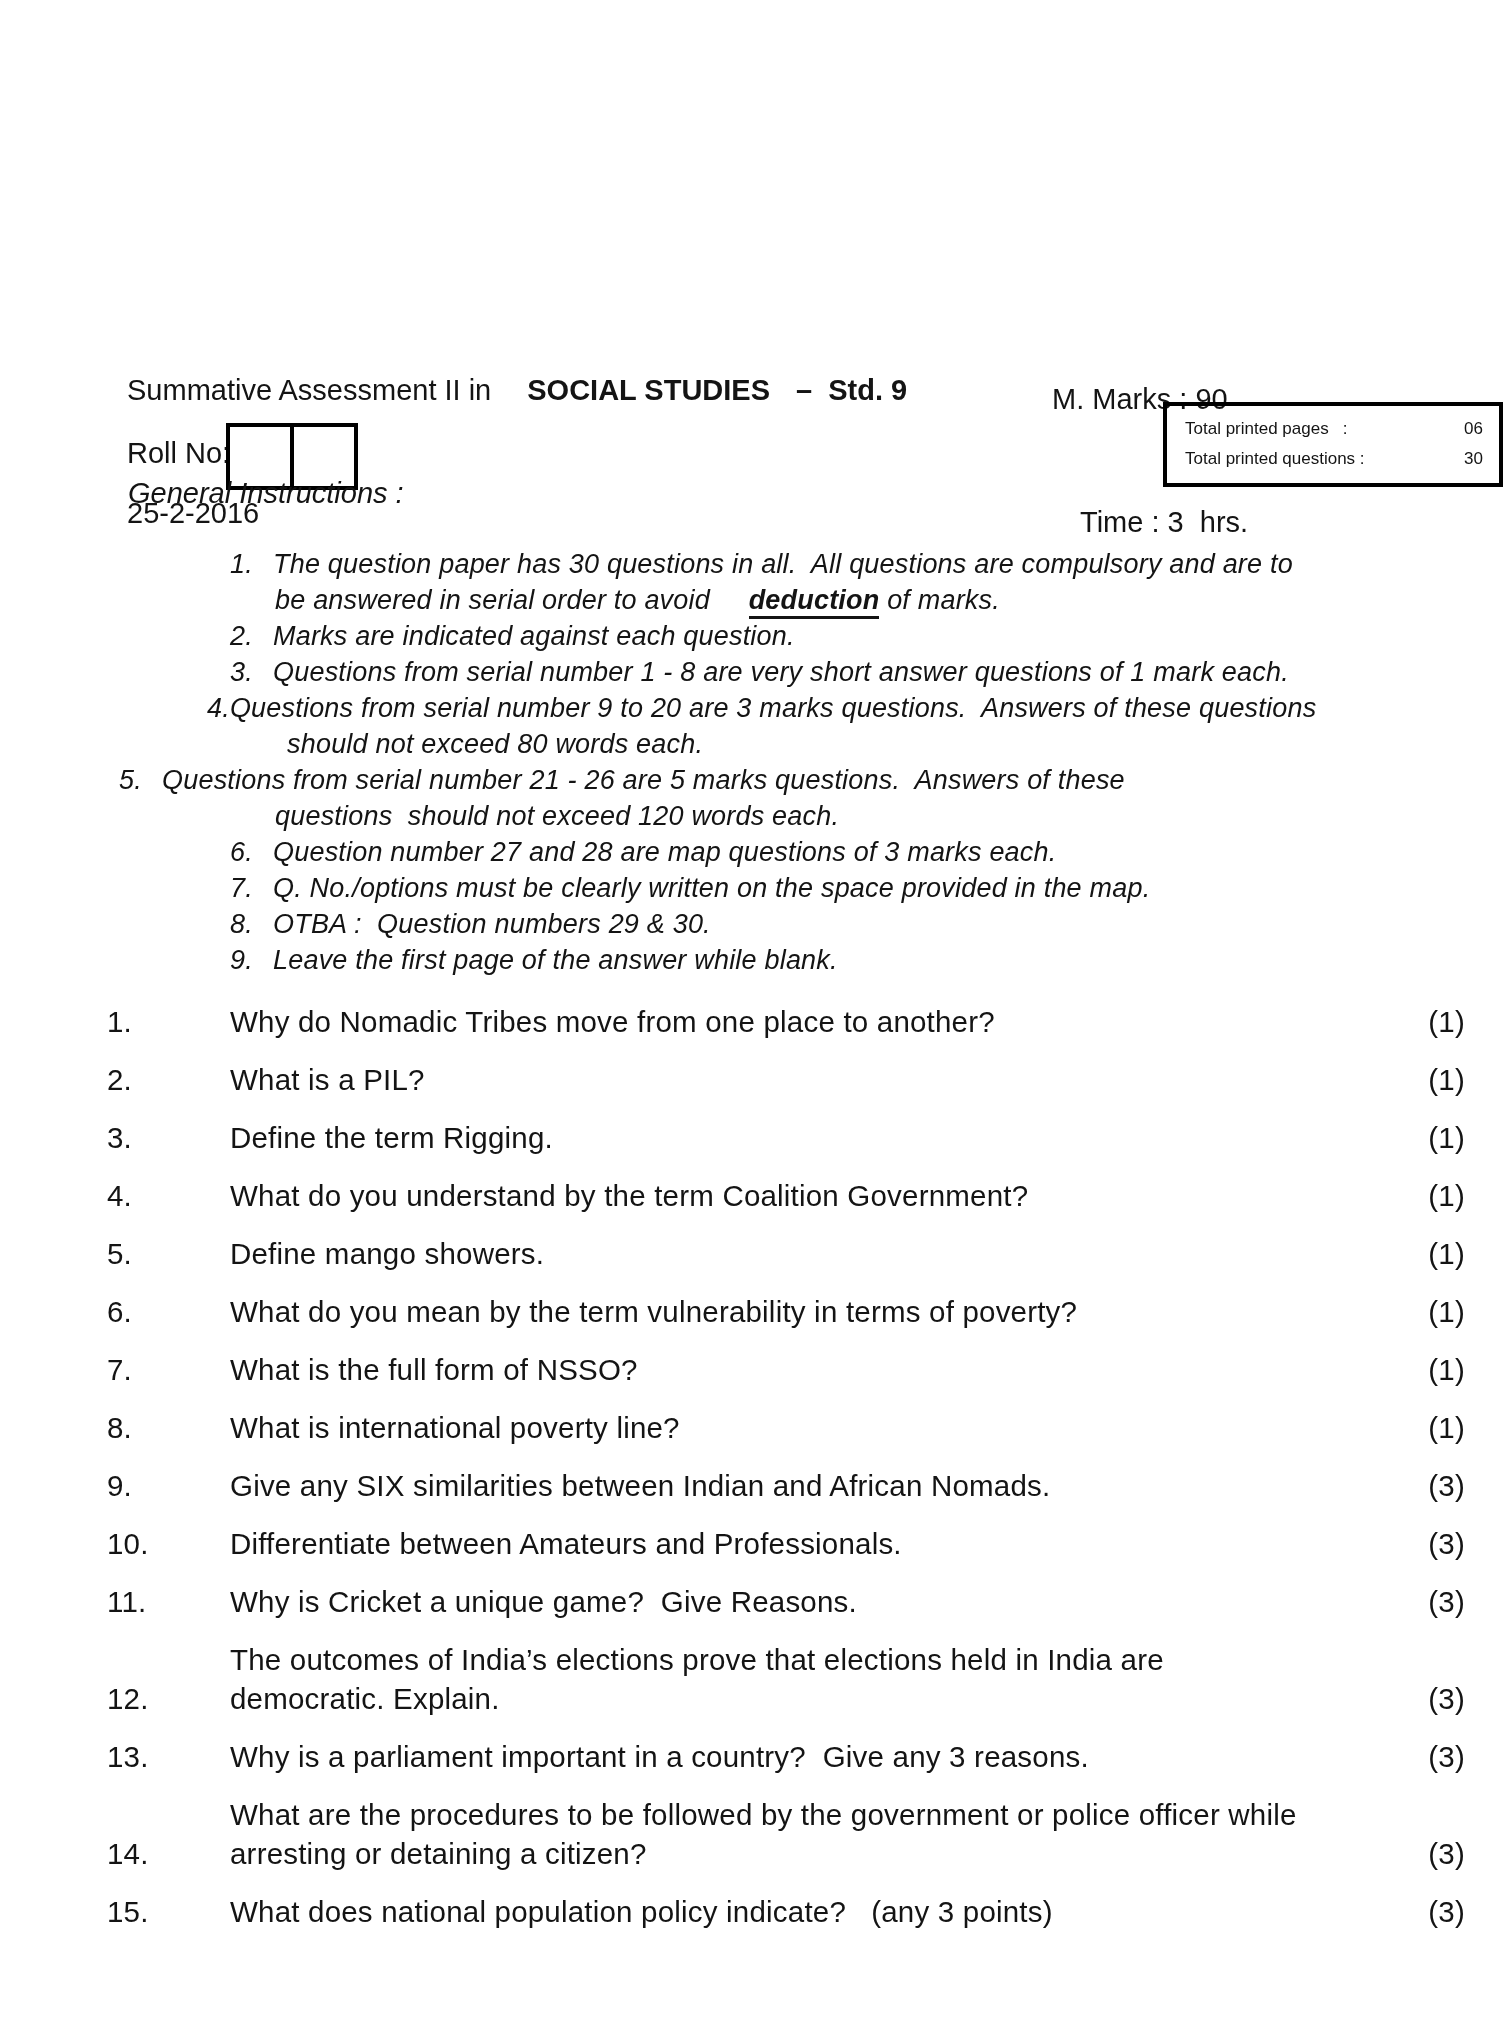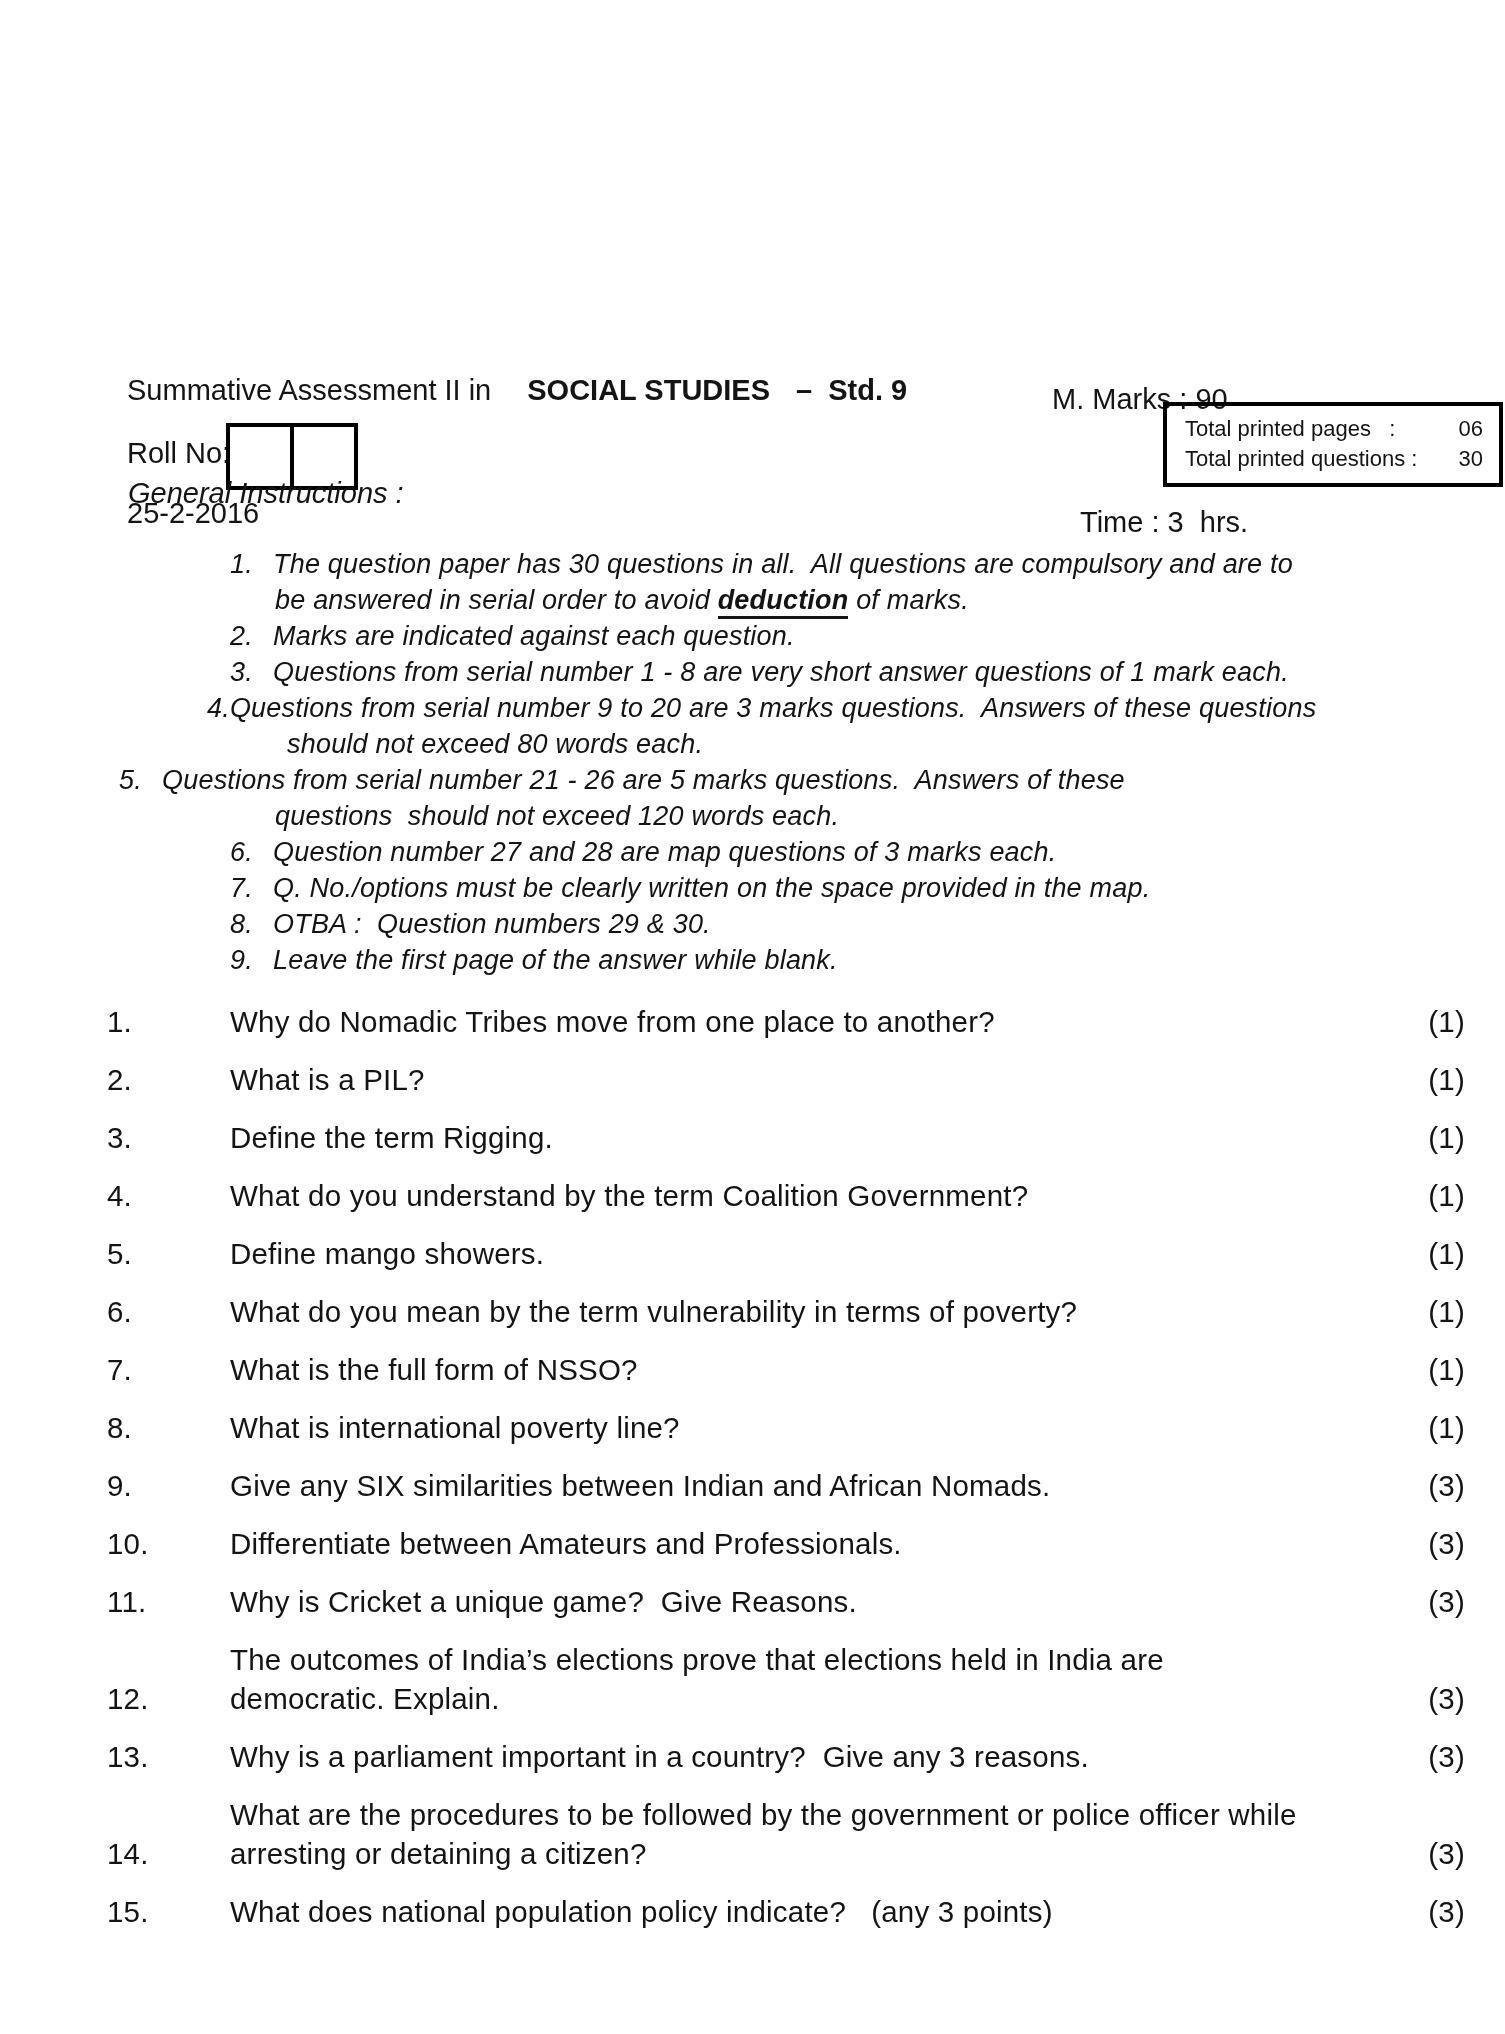--- a/index.html
+++ b/index.html
@@ -29,30 +29,30 @@
     display:flex;
   }
   #roll-boxes .cell { flex:1; }
   #roll-boxes .cell + .cell { border-left:4px solid #000; }
 
   
   #printed-box {
     left:1163px; top:402px; width:340px; height:85px;
     border:4px solid #000; box-sizing:border-box;
     padding:8px 16px 4px 18px;
-    font-size:22px;
+    font-size:17px;
   }
   .pb-row { display:flex; justify-content:space-between; line-height:30px; white-space:pre; }
 
   
   #gi-heading { left:128px; top:477px; font-size:29px; font-style:italic; }
   #gi-lines { left:0; top:546px; width:1193px; font-style:italic; font-size:27px; letter-spacing:0.2px; }
   .gi-line { height:36px; line-height:36px; white-space:pre; }
   .gi-num { display:inline-block; width:43px; }
-  .hl { font-weight:bold; border-bottom:3px solid #141414; padding-bottom:1px; }
+  .hl { font-weight:bold; border-bottom:3px solid #141414; padding-bottom:1px;margin-left:31px; }
 
   
   #questions { left:0; top:1002px; width:1505px; font-size:29.5px; letter-spacing:0.2px; }
   .q-row { display:flex; align-items:flex-end; padding-left:107px; padding-right:40px; margin-bottom:19px; }
   .q-num { width:123px; line-height:39px; flex:none; }
   .q-text { flex:1; min-width:0; }
   .q-text .q-line { line-height:39px; white-space:pre; }
   .q-marks { flex:none; text-align:right; line-height:39px; }
 </style>
 </head>

